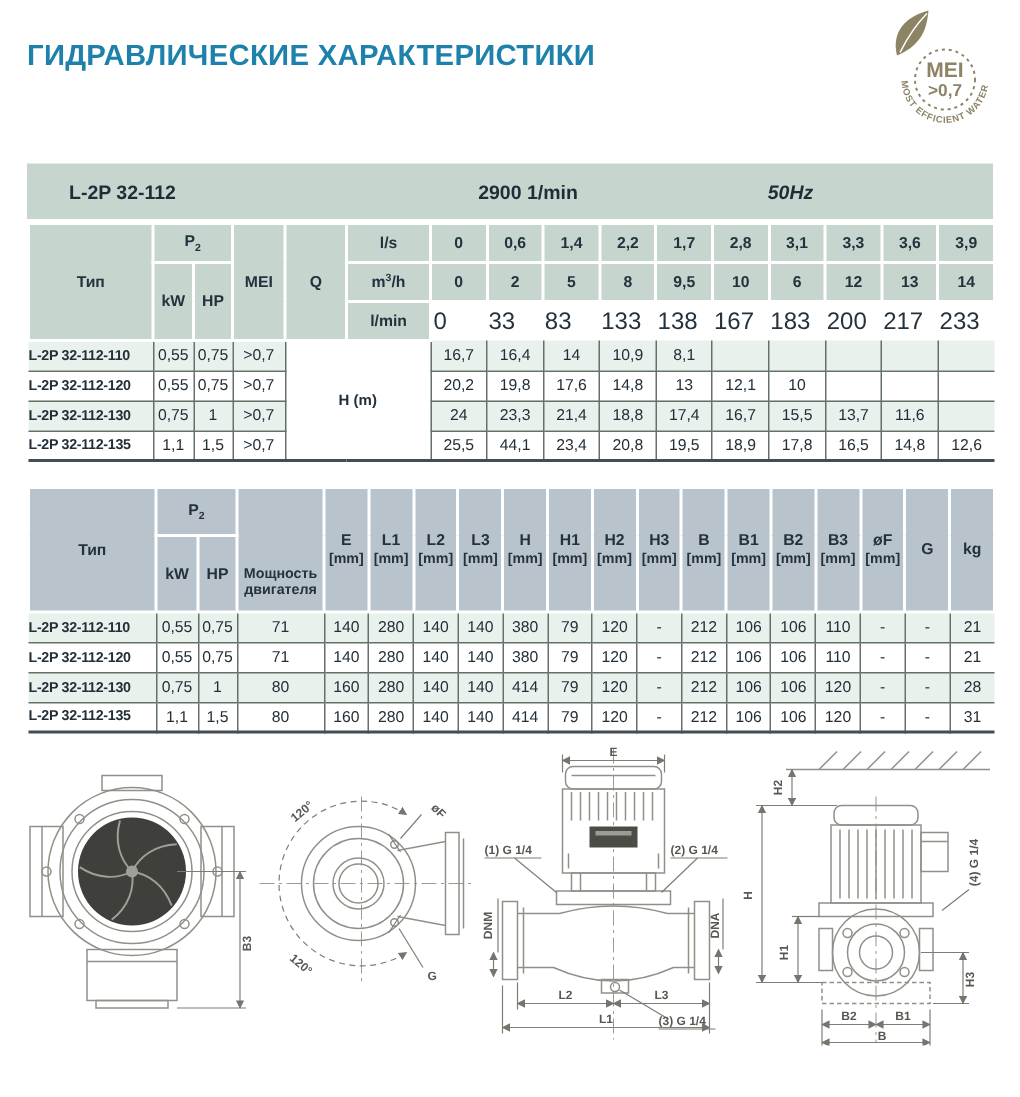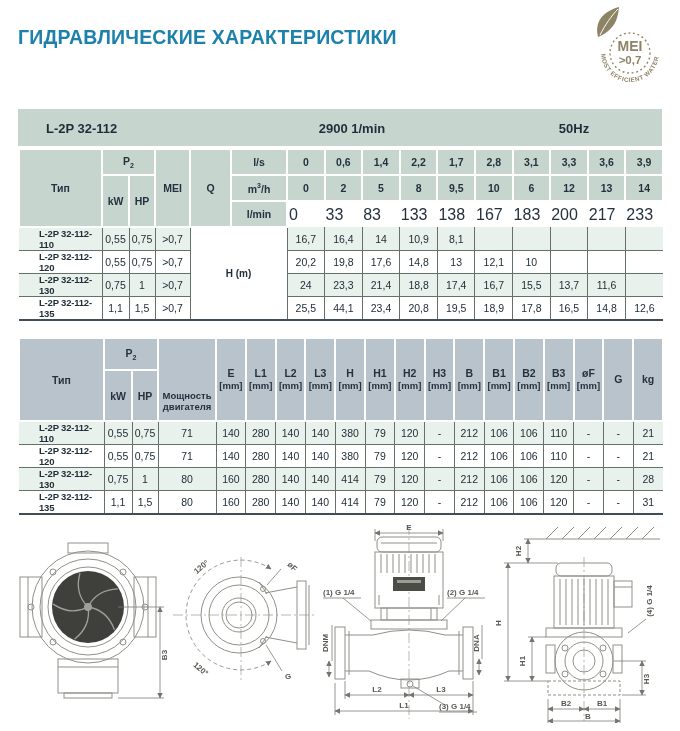--- a/index.html
+++ b/index.html
@@ -10,30 +10,30 @@
   
   .page-header { position:relative; height:109px; }
   .main-title { position:absolute; left:0; top:26px; font-size:19.5px; font-weight:700; color:#1d81ab; letter-spacing:0.2px; }
   .mei-badge { position:absolute; right:-8px; top:6px; width:84px; height:84px; }
 
   
   .band { position:relative; height:37px; background:#c6d6cf; margin-bottom:2px; }
   .band span { position:absolute; top:50%; transform:translateY(-50%); font-weight:700; font-size:13px; color:#1f2d39; white-space:nowrap; }
   .band .model { left:28px; }
   .band .speed { left:334px; transform:translate(-50%,-50%);text-align:center; }
-  .band .freq  { left:556px; transform:translate(-50%,-50%); }
+  .band .freq  { left:509px; transform:translate(-50%,-50%);font-style:italic; }
 
   
   table { border-collapse:collapse; table-layout:fixed; width:644px; border-bottom:2px solid #414e57; }
   thead th { border:2px solid #fff; font-weight:700; color:#24323e; font-size:10.5px; padding:0; text-align:center; vertical-align:middle; }
   .t1 thead th { background:#c6d6cf; }
   .t2 thead th { background:#b9c3cb; }
   .t1 thead tr { height:26px; }
   tbody th, tbody td { border:1px solid #64706a; font-size:10.5px; color:#222f38; text-align:center; padding:0; height:20px; font-weight:400; }
-  tbody th.type { text-align:left; padding-left:20px; font-weight:700; font-size:9.5px; letter-spacing:-0.2px; }
+  tbody th.type { text-align:left; padding-left:0; font-weight:700; font-size:9.5px; letter-spacing:-0.2px; }
   tbody tr:nth-child(odd) > * { background:#e9f1ed; }
   tbody tr > *:first-child { border-left:none; }
   tbody tr > *:last-child  { border-right:none; }
   tbody tr:first-child > * { border-top:none; }
   td.hm { background:#fff !important; font-weight:700; font-size:10px; }
   sub.s2 { font-size:7px; }
   sup.s3 { font-size:7px; }
   .t2 thead tr.r1 { height:32px; }
   .t2 thead tr.r2 { height:51px; }
   th.power { font-size:9.5px; line-height:1.15; vertical-align:bottom; padding-bottom:7px; font-weight:700; }

